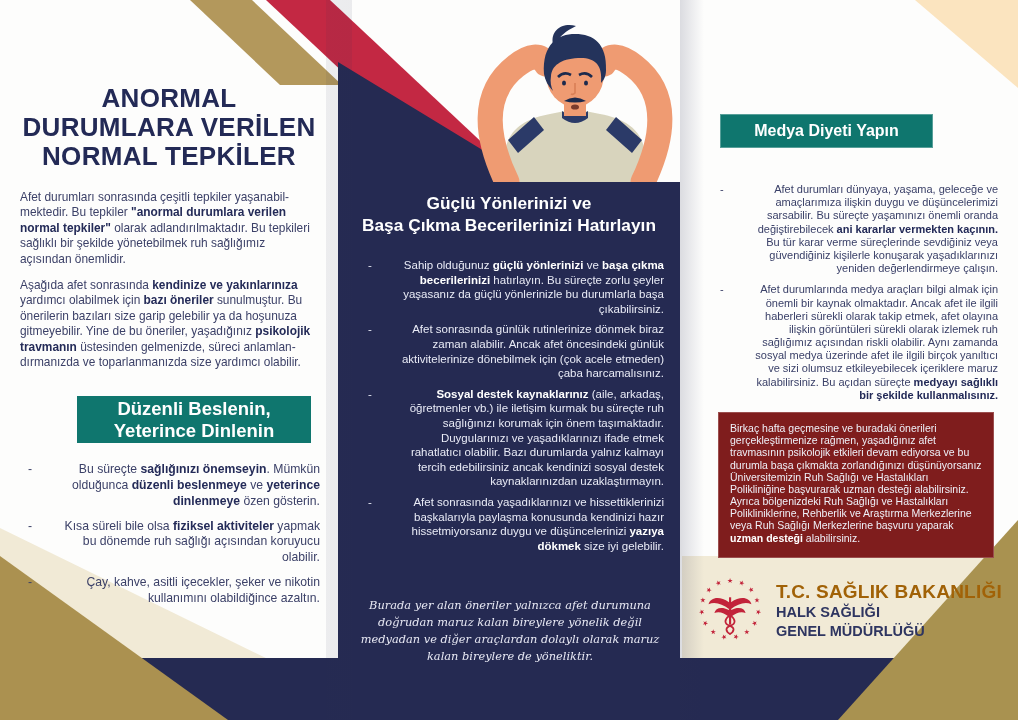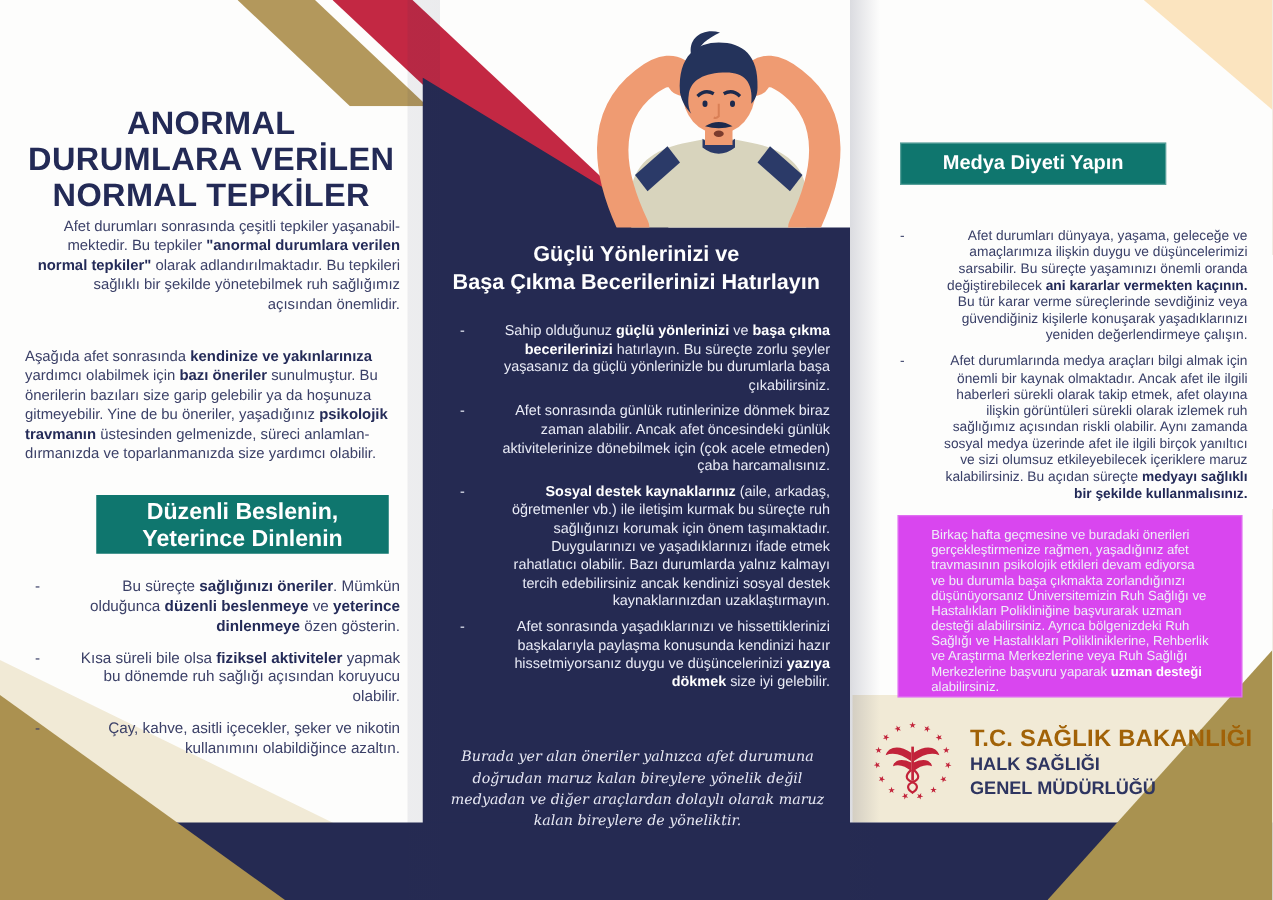--- a/index.html
+++ b/index.html
@@ -23,21 +23,21 @@
          clip-path:polygon(680px 0,706px 0,706px 720px,680px 720px);}
 
   .abs{position:absolute;}
   .illustration{left:450px;top:10px;width:250px;height:172px;}
 
   
   .l-title{left:0;top:84px;width:338px;text-align:center;color:#232a56;font-weight:700;
            font-size:26px;line-height:1.12;letter-spacing:.3px;}
   .l-para{color:#3c4168;font-size:11.9px;line-height:1.3;width:300px;left:20px;text-align:left;}
   .l-para b,.l-bullets b{color:#242b58;}
-  .l-para1{top:174px;text-align:right;} .l-para2{top:278px;}
+  .l-para1{top:190px;} .l-para2{top:278px;}
   .navy-box{background:#0f766e;color:#fff;text-align:center;font-weight:700;display:flex;
             align-items:center;justify-content:center;}
   .l-box{left:32px;top:396px;width:234px;height:47px;font-size:18.5px;line-height:1.18;margin-left:45px;}
   ul{list-style:none;margin:0;padding:0;}
   li{position:relative;padding-left:28px;margin-bottom:9px;text-align:right;}
   li::before{content:"-";position:absolute;left:6px;top:0;}
   .l-bullets{left:22px;top:462px;width:298px;color:#3c4168;font-size:12.2px;line-height:1.3;}
 
   
   .m-title{left:345px;top:192px;width:328px;text-align:center;color:#fff;font-weight:700;
@@ -47,22 +47,22 @@
   .m-bullets b{color:#ffffff;}
   .m-footnote{left:352px;top:597px;width:316px;text-align:center;color:#e8e9f4;
               font-family:"DejaVu Serif",serif;font-style:italic;font-size:11.4px;line-height:1.5;}
 
   
   .r-box{left:720px;top:114px;width:213px;height:34px;font-size:16px;border:1px solid rgba(255,255,255,.3);box-sizing:border-box;}
   .r-bullets{left:714px;top:183px;width:284px;color:#3a4068;font-size:11px;line-height:1.2;}
   .r-bullets li{margin-bottom:8px;padding-left:28px;}
   .r-bullets b{color:#222957;}
   .support-box{left:718px;top:412px;width:276px;height:146px;box-sizing:border-box;
-               background:#d946ef;border:1px solid rgba(255,255,255,.22);
-               padding:9px 26px;color:#eff0f8;font-size:10.5px;line-height:1.16;}
+               background:#7f1d1d;border:1px solid rgba(255,255,255,.22);
+               padding:9px 11px;color:#eff0f8;font-size:10.5px;line-height:1.16;}
   .support-box b{color:#fff;}
   .ministry-logo{left:691px;top:570px;width:78px;height:78px;}
   .ministry-text{left:776px;top:581px;width:240px;}
   .ministry-name{color:#a16207;font-weight:800;font-size:19px;letter-spacing:.2px;line-height:1.15;}
   .ministry-org{color:#2e3560;font-weight:600;font-size:14.5px;line-height:1.3;}
 </style>
 </head>
 <body>
 
 <div class="page">
@@ -101,21 +101,21 @@
   <div class="layer fold2"></div>
 
   <section>
     <h1 class="abs l-title" style="margin:0;">ANORMAL<br>DURUMLARA VERİLEN<br>NORMAL TEPKİLER</h1>
     <p class="abs l-para l-para1" style="margin:0;">Afet durumları sonrasında çeşitli tepkiler yaşanabil-mektedir. Bu tepkiler <b>"anormal durumlara verilen normal tepkiler"</b> olarak adlandırılmaktadır. Bu tepkileri sağlıklı bir şekilde yönetebilmek ruh sağlığımız açısından önemlidir.</p>
     <p class="abs l-para l-para2" style="margin:0;">Aşağıda afet sonrasında <b>kendinize ve yakınlarınıza</b> yardımcı olabilmek için <b>bazı öneriler</b> sunulmuştur. Bu önerilerin bazıları size garip gelebilir ya da hoşunuza gitmeyebilir. Yine de bu öneriler, yaşadığınız <b>psikolojik travmanın</b> üstesinden gelmenizde, süreci anlamlan-dırmanızda ve toparlanmanızda size yardımcı olabilir.</p>
     <div class="abs navy-box l-box">
       <span>Düzenli Beslenin,<br>Yeterince Dinlenin</span>
     </div>
     <ul class="abs l-bullets">
-        <li>Bu süreçte <b>sağlığınızı öneriler</b>. Mümkün olduğunca <b>düzenli beslenmeye</b> ve <b>yeterince dinlenmeye</b> özen gösterin.</li>
+        <li>Bu süreçte <b>sağlığınızı önemseyin</b>. Mümkün olduğunca <b>düzenli beslenmeye</b> ve <b>yeterince dinlenmeye</b> özen gösterin.</li>
         <li>Kısa süreli bile olsa <b>fiziksel aktiviteler</b> yapmak bu dönemde ruh sağlığı açısından koruyucu olabilir.</li>
         <li>Çay, kahve, asitli içecekler, şeker ve nikotin kullanımını olabildiğince azaltın.</li>
       </ul>
   </section>
 
   <section>
     <h2 class="abs m-title" style="margin:0;">Güçlü Yönlerinizi ve<br>Başa Çıkma Becerilerinizi Hatırlayın</h2>
     <ul class="abs m-bullets">
         <li>Sahip olduğunuz <b>güçlü yönlerinizi</b> ve <b>başa çıkma becerilerinizi</b> hatırlayın. Bu süreçte zorlu şeyler yaşasanız da güçlü yönlerinizle bu durumlarla başa çıkabilirsiniz.</li>
         <li>Afet sonrasında günlük rutinlerinize dönmek biraz zaman alabilir. Ancak afet öncesindeki günlük aktivitelerinize dönebilmek için (çok acele etmeden) çaba harcamalısınız.</li>

